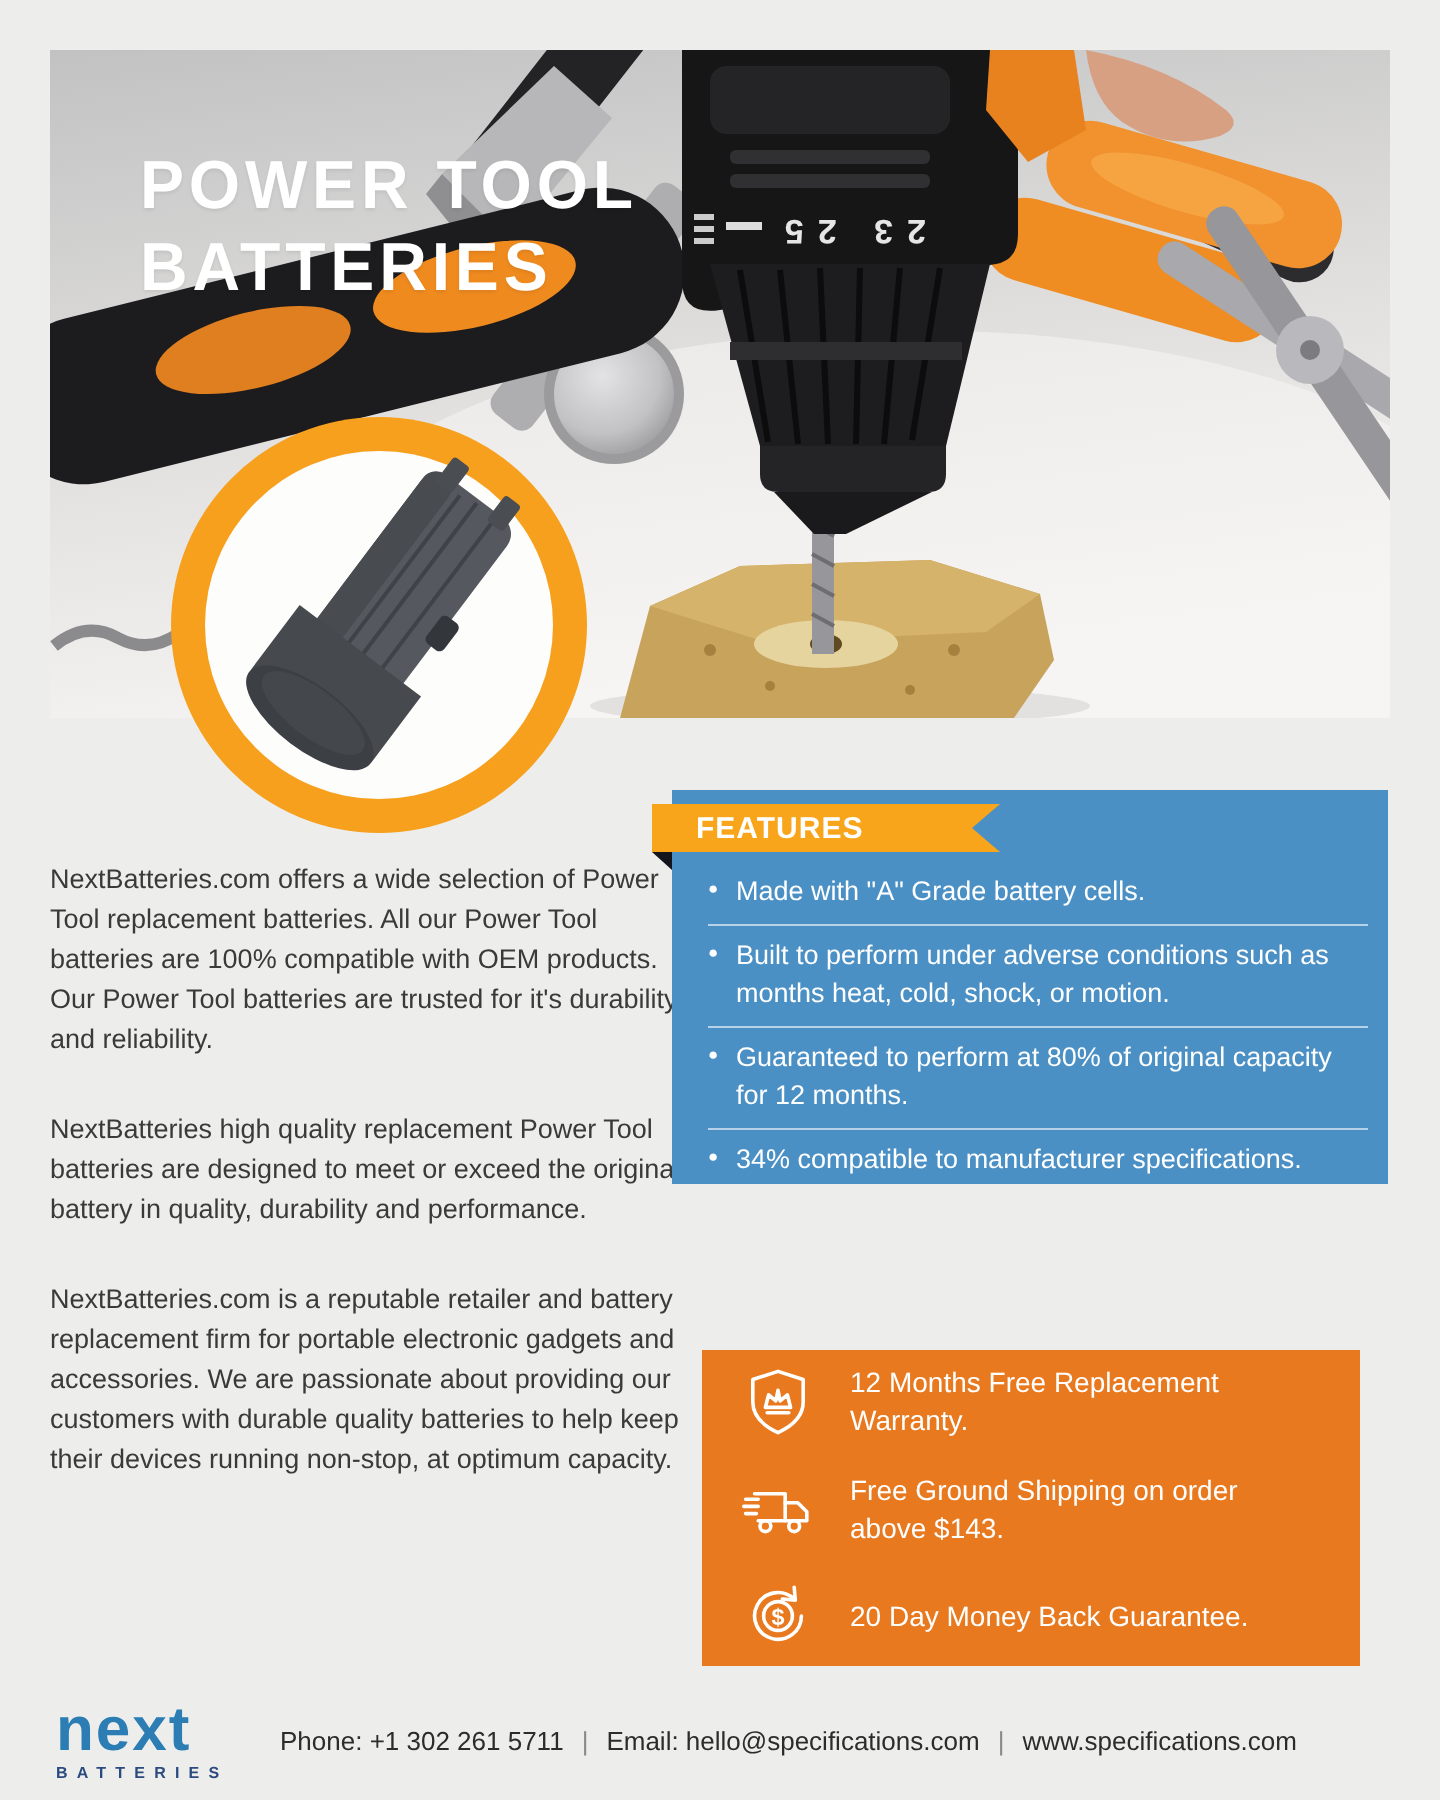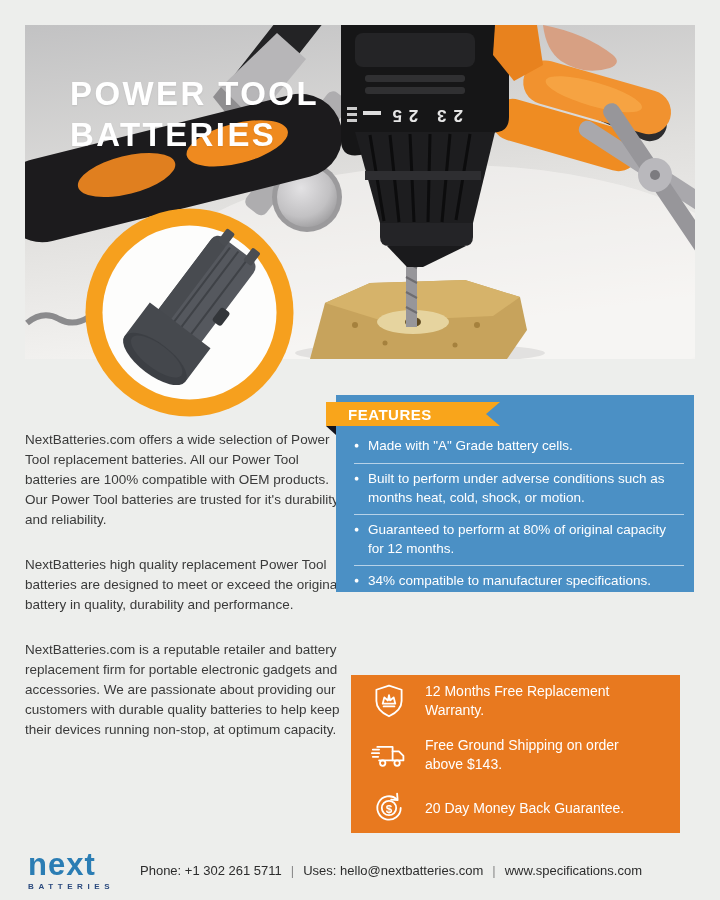--- a/index.html
+++ b/index.html
@@ -287,17 +287,17 @@
       <span class="btext">20 Day Money Back Guarantee.</span>
     </div>
   </div>
 
   <div class="footer">
     <div class="logo">
       <div class="logo-main">next</div>
       <div class="logo-sub">BATTERIES</div>
     </div>
     <div class="contact">
-      <span>Phone: +1 302 261 5711</span><span class="sep">|</span><span>Uses: hello@nextbatteries.com</span><span class="sep">|</span><span>www.specifications.com</span>
+      <span>Phone: +1 302 261 5711</span><span class="sep">|</span><span>Email: hello@specifications.com</span><span class="sep">|</span><span>www.specifications.com</span>
     </div>
   </div>
 
 </div>
 
 </body></html>

